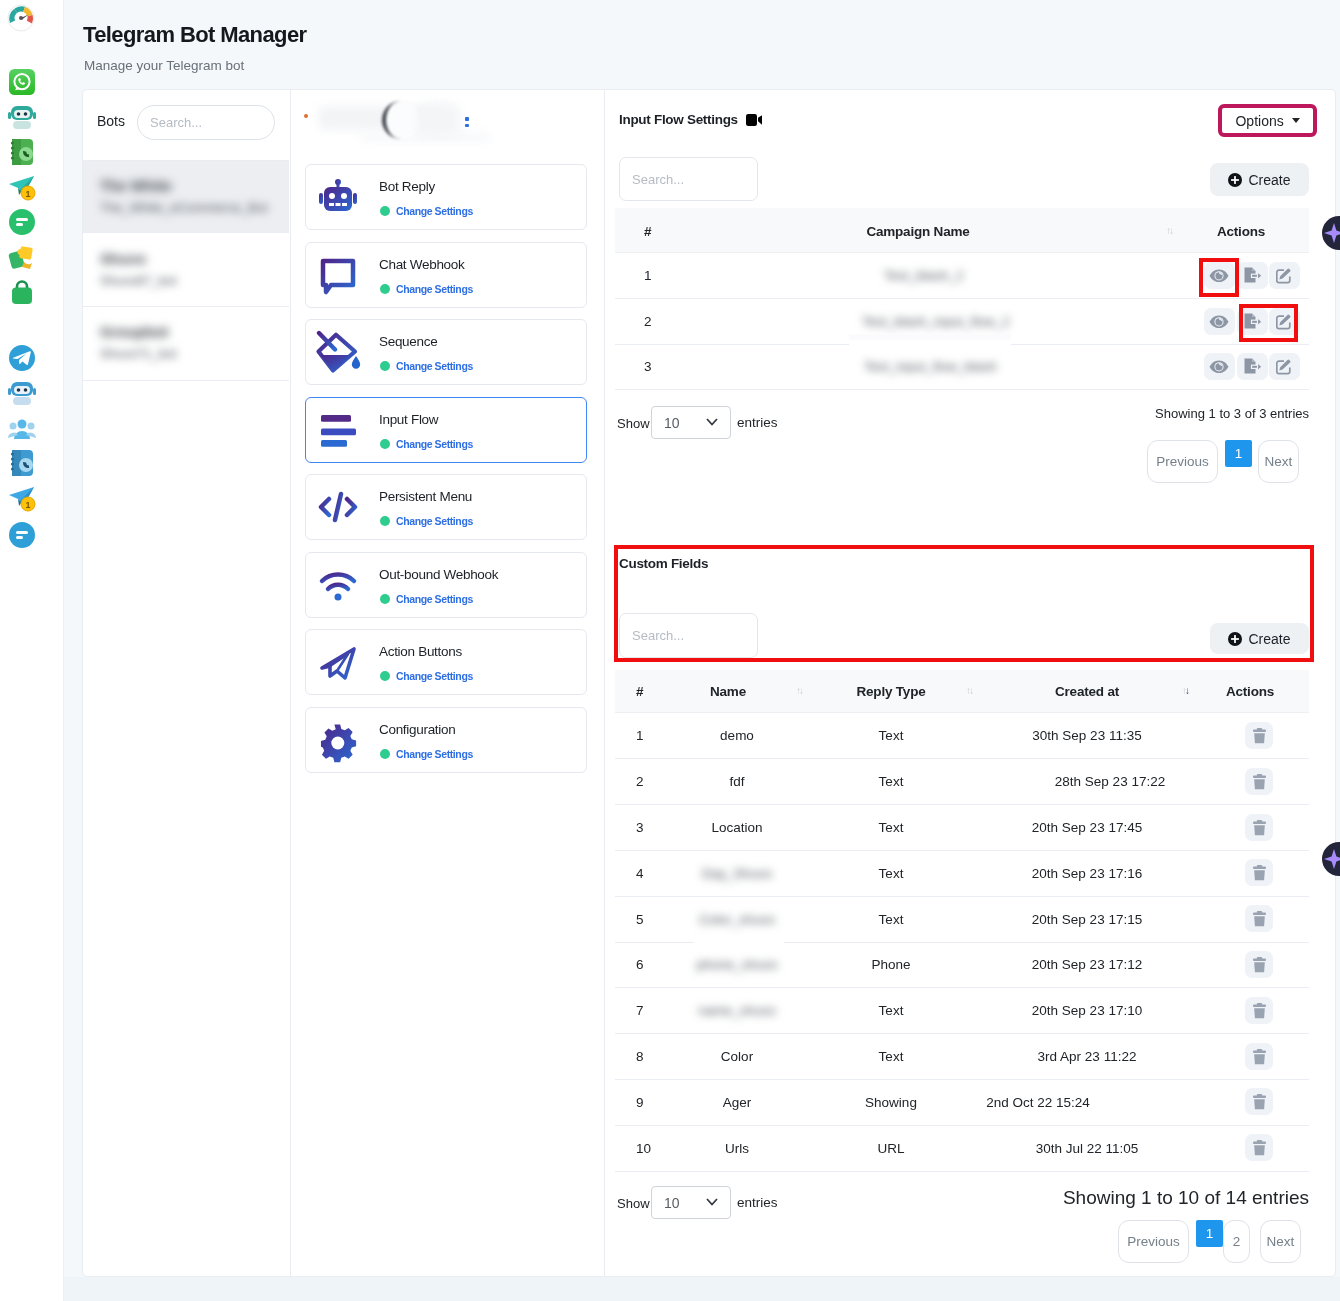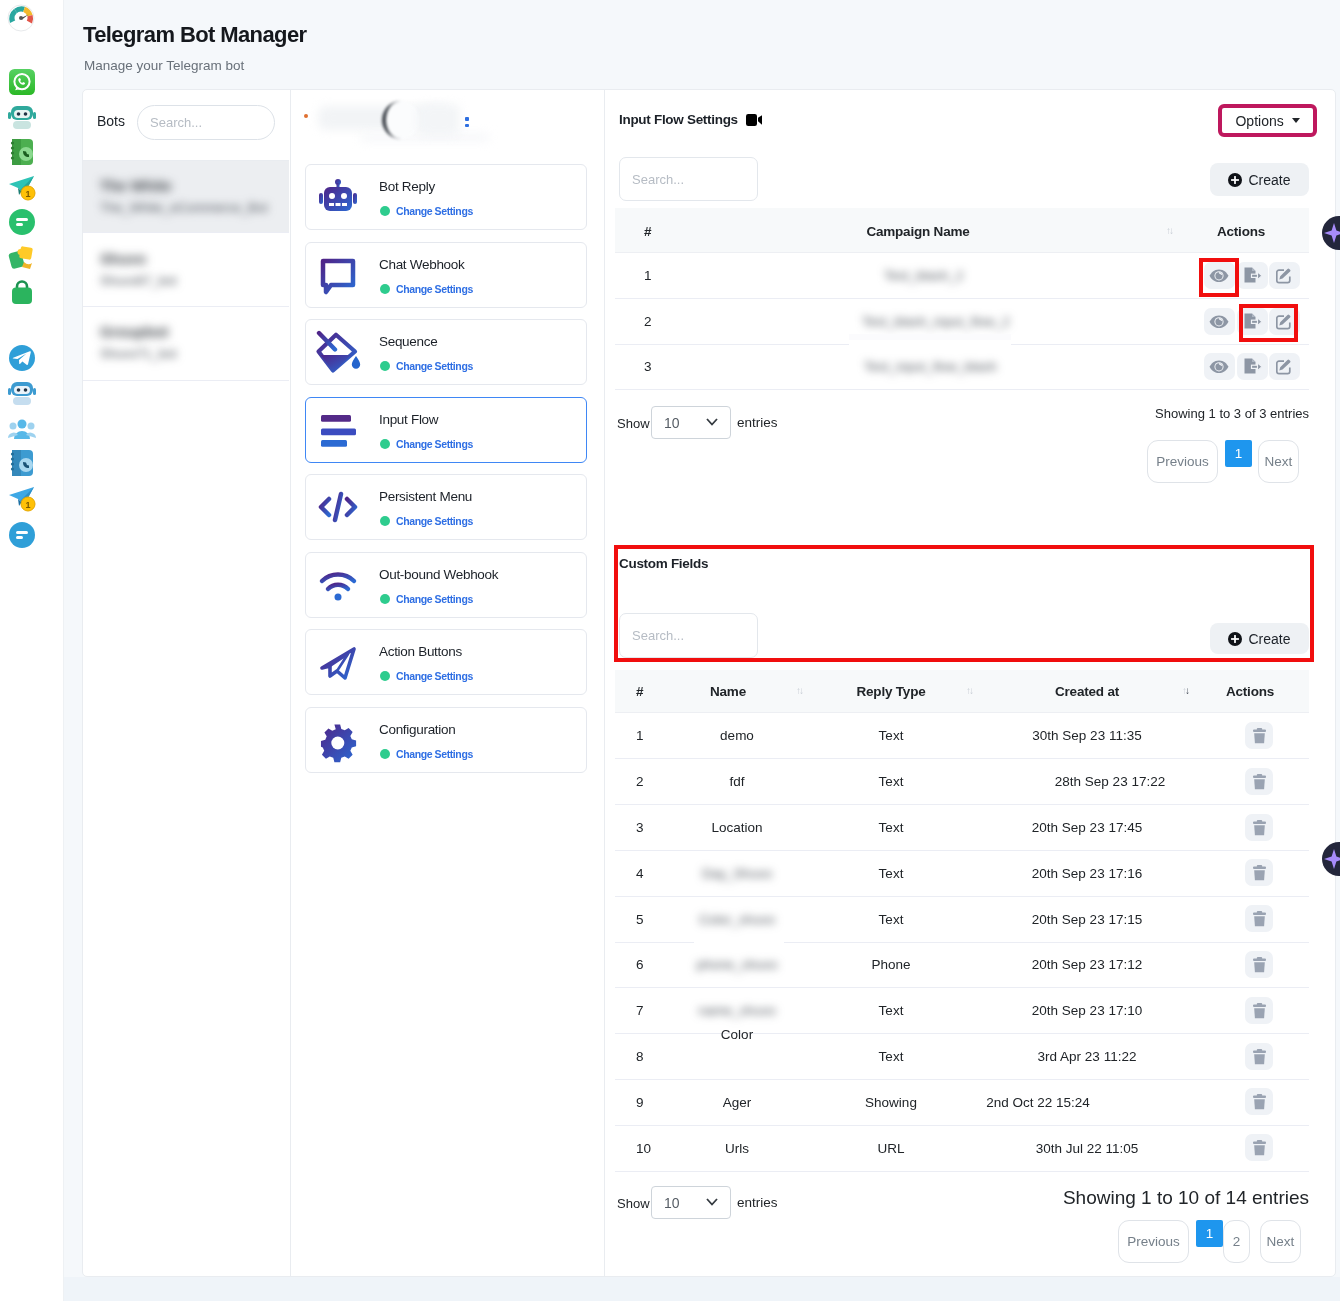--- a/index.html
+++ b/index.html
@@ -464,21 +464,21 @@
 <div class="td" style="left:636px;top:1003.2px">7</div>
 <div class="abs blur4 cen" style="left:737px;top:1003.2px;font-size:13.5px;color:#4a5058">name_shuvo</div>
 <div class="td cen" style="left:891px;top:1003.2px">Text</div>
 <div class="td cen" style="left:1087px;top:1003.2px">20th Sep 23 17:10</div>
 <div class="abtn" style="left:1245px;top:996.7px;width:28px;height:27px"></div>
 <svg class="abs" style="left:1252.5px;top:1002.7px" width="13" height="16" viewBox="0 0 13 16">
       <use href="#i-trash"></use>
     </svg>
 <div class="rline" style="left:615px;top:1033.1px;width:694px"></div>
 <div class="td" style="left:636px;top:1049.0px">8</div>
-<div class="td cen" style="left:737px;top:1027px">Color</div>
+<div class="td cen" style="left:737px;top:1049.0px">Color</div>
 <div class="td cen" style="left:891px;top:1049.0px">Text</div>
 <div class="td cen" style="left:1087px;top:1049.0px">3rd Apr 23 11:22</div>
 <div class="abtn" style="left:1245px;top:1042.5px;width:28px;height:27px"></div>
 <svg class="abs" style="left:1252.5px;top:1048.5px" width="13" height="16" viewBox="0 0 13 16">
       <use href="#i-trash"></use>
     </svg>
 <div class="rline" style="left:615px;top:1078.9px;width:694px"></div>
 <div class="td" style="left:636px;top:1094.8px">9</div>
 <div class="td cen" style="left:737px;top:1094.8px">Ager</div>
 <div class="td cen" style="left:891px;top:1094.8px">Showing</div>

